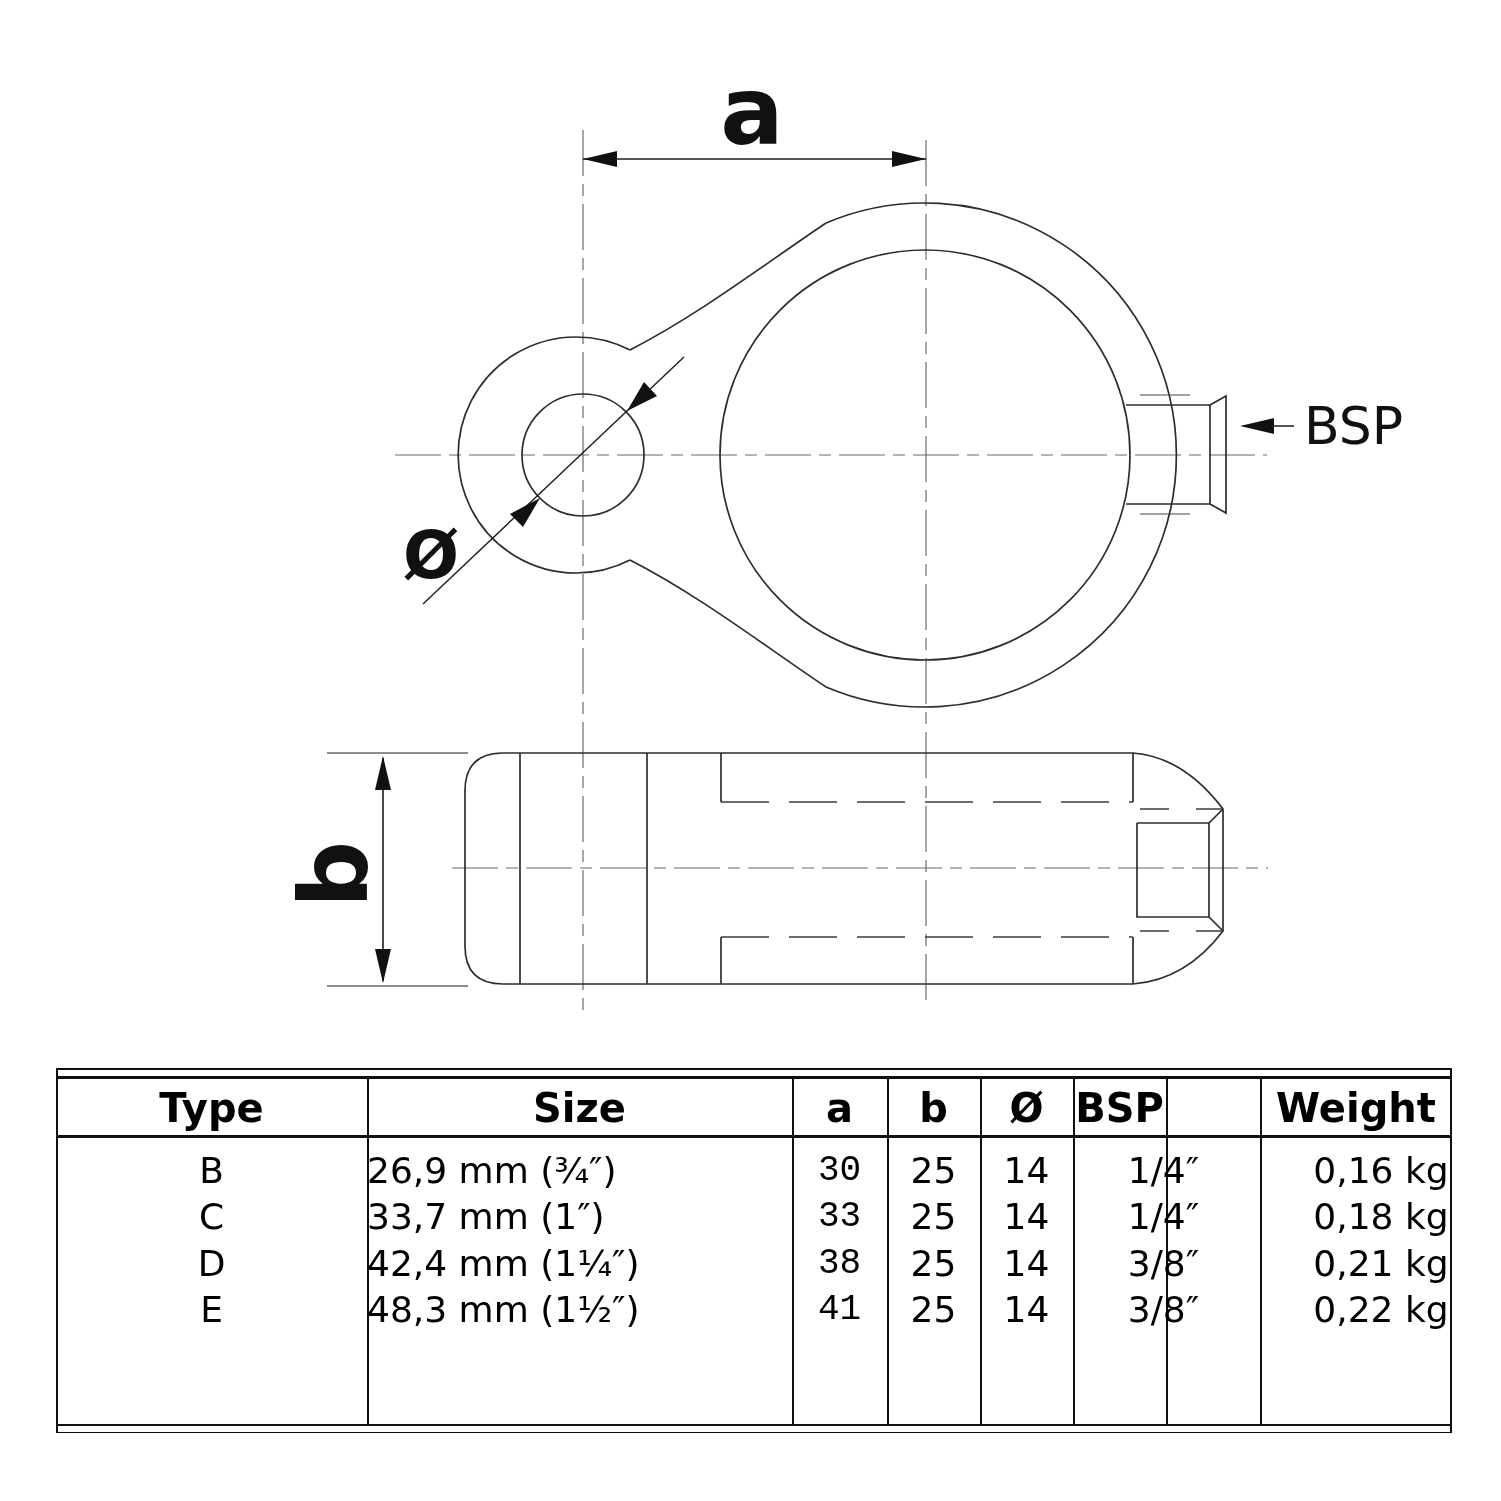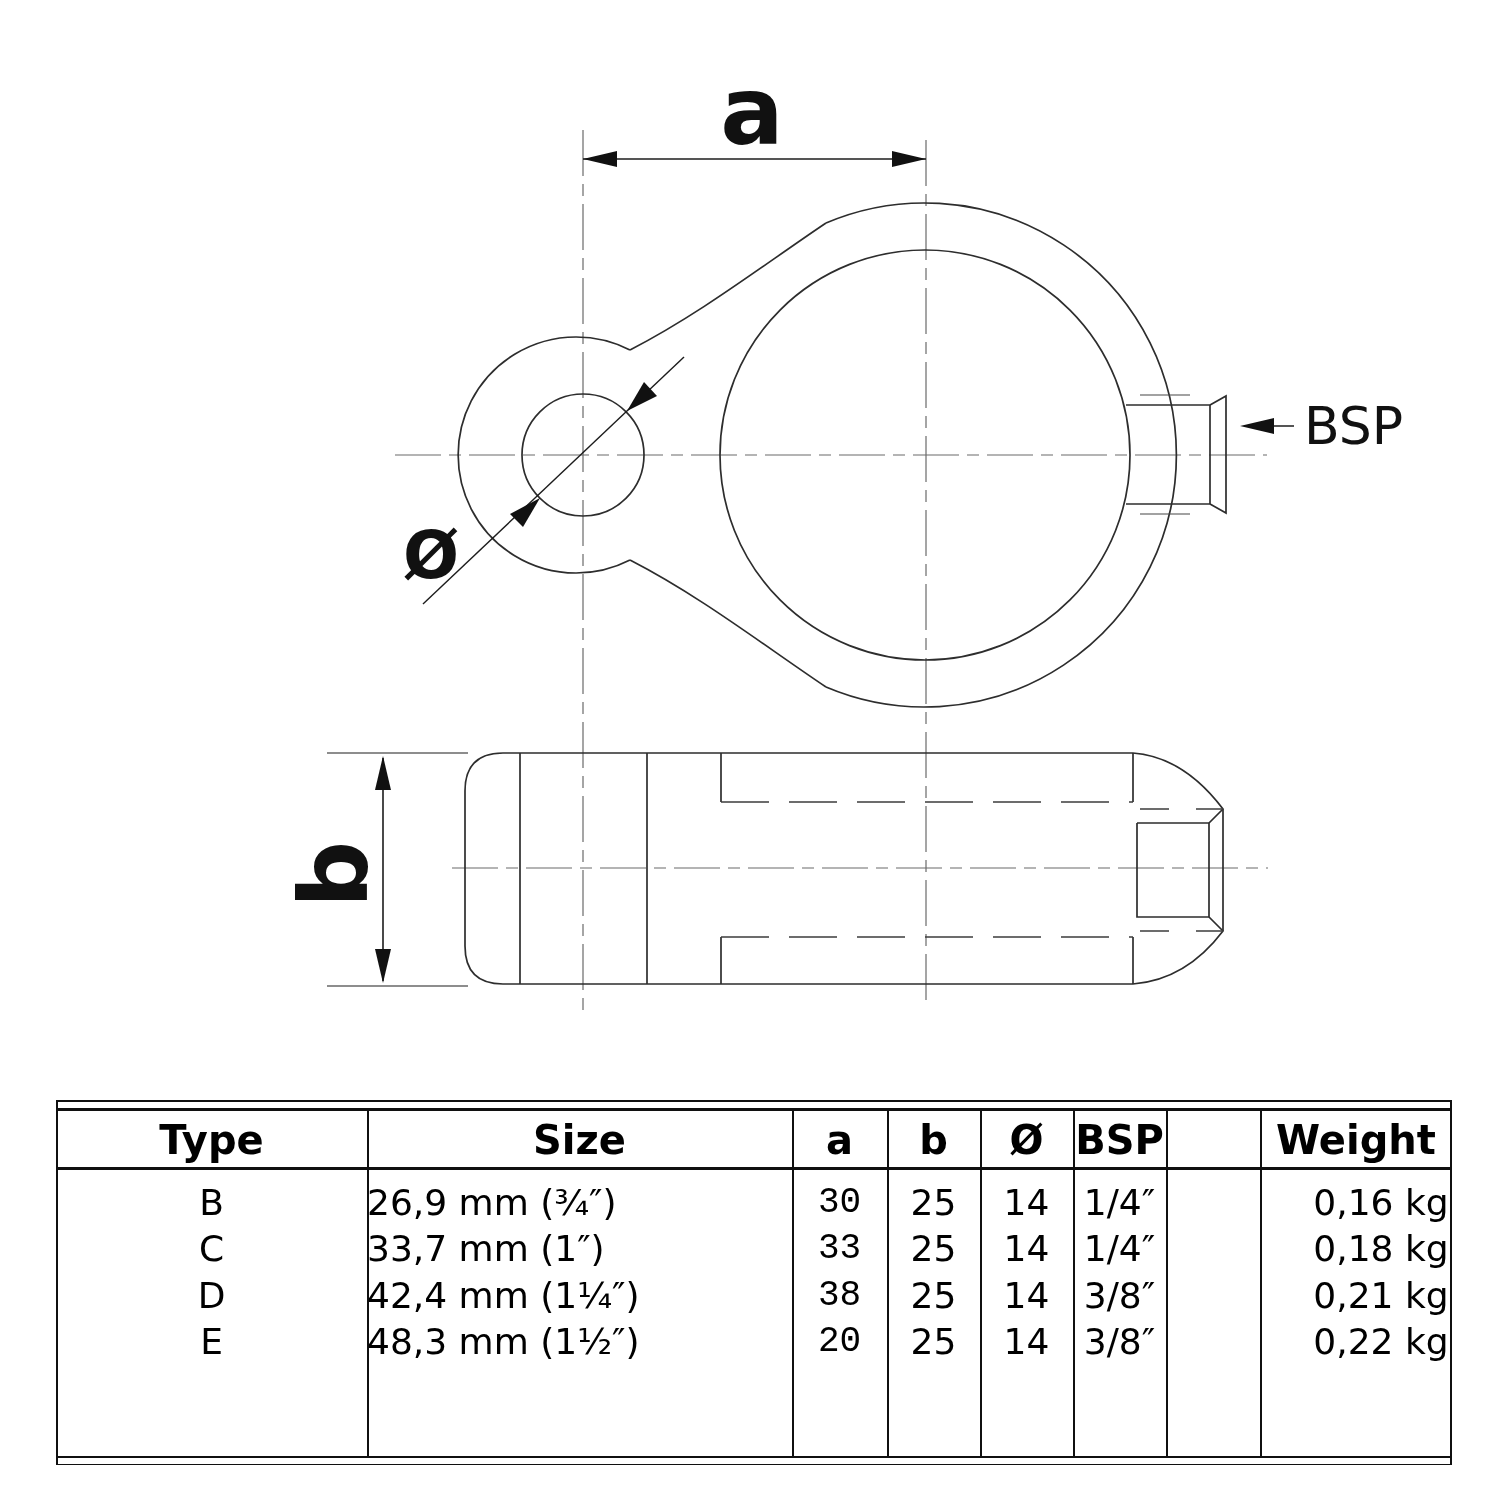--- a/index.html
+++ b/index.html
@@ -1,21 +1,21 @@
 <!DOCTYPE html>
 <html><head>
 <meta charset="utf-8">
 <style>
   html,body{margin:0;padding:0;background:#ffffff;}
   #stage{position:relative;width:1501px;height:1501px;background:#ffffff;overflow:hidden;
          font-family:"DejaVu Sans", sans-serif;}
   #drawing{position:absolute;left:0;top:0;}
 
   
-  .tbl{position:absolute;left:56px;top:1100px;width:1400px;height:365px;color:#000;}
+  .tbl{position:absolute;left:56px;top:1068px;width:1400px;height:365px;color:#000;}
   .hline,.vline{position:absolute;background:#101010;}
   .hdr-cell{position:absolute;top:18px;height:44px;display:flex;align-items:center;justify-content:center;
             font-size:40px;font-weight:bold;}
   .col{position:absolute;top:79px;}
   .cell{height:46.5px;display:flex;align-items:center;justify-content:center;font-size:36px;}
   .cell.left{justify-content:flex-start;box-sizing:border-box;}
 </style>
 </head>
 <body>
 
@@ -143,35 +143,35 @@
     <div class="col" style="left:311px;width:425px;">
       <div class="cell left">26,9 mm (¾″)</div>
       <div class="cell left">33,7 mm (1″)</div>
       <div class="cell left">42,4 mm (1¼″)</div>
       <div class="cell left">48,3 mm (1½″)</div>
     </div>
     <div class="col" style="left:736px;width:95px;font-family:Liberation Mono, monospace;">
       <div class="cell">30</div>
       <div class="cell">33</div>
       <div class="cell">38</div>
-      <div class="cell">20</div>
+      <div class="cell">41</div>
     </div>
     <div class="col" style="left:831px;width:93px;">
       <div class="cell">25</div>
       <div class="cell">25</div>
       <div class="cell">25</div>
       <div class="cell">25</div>
     </div>
     <div class="col" style="left:924px;width:93px;">
       <div class="cell">14</div>
       <div class="cell">14</div>
       <div class="cell">14</div>
       <div class="cell">14</div>
     </div>
-    <div class="col" style="left:1017px;width:93px;">
+    <div class="col" style="left:1017px;width:93px;padding-left:44px;">
       <div class="cell">1/4″</div>
       <div class="cell">1/4″</div>
       <div class="cell">3/8″</div>
       <div class="cell">3/8″</div>
     </div>
     <div class="col" style="left:1204px;width:192px;padding-left:25px;">
       <div class="cell">0,16 kg</div>
       <div class="cell">0,18 kg</div>
       <div class="cell">0,21 kg</div>
       <div class="cell">0,22 kg</div>

